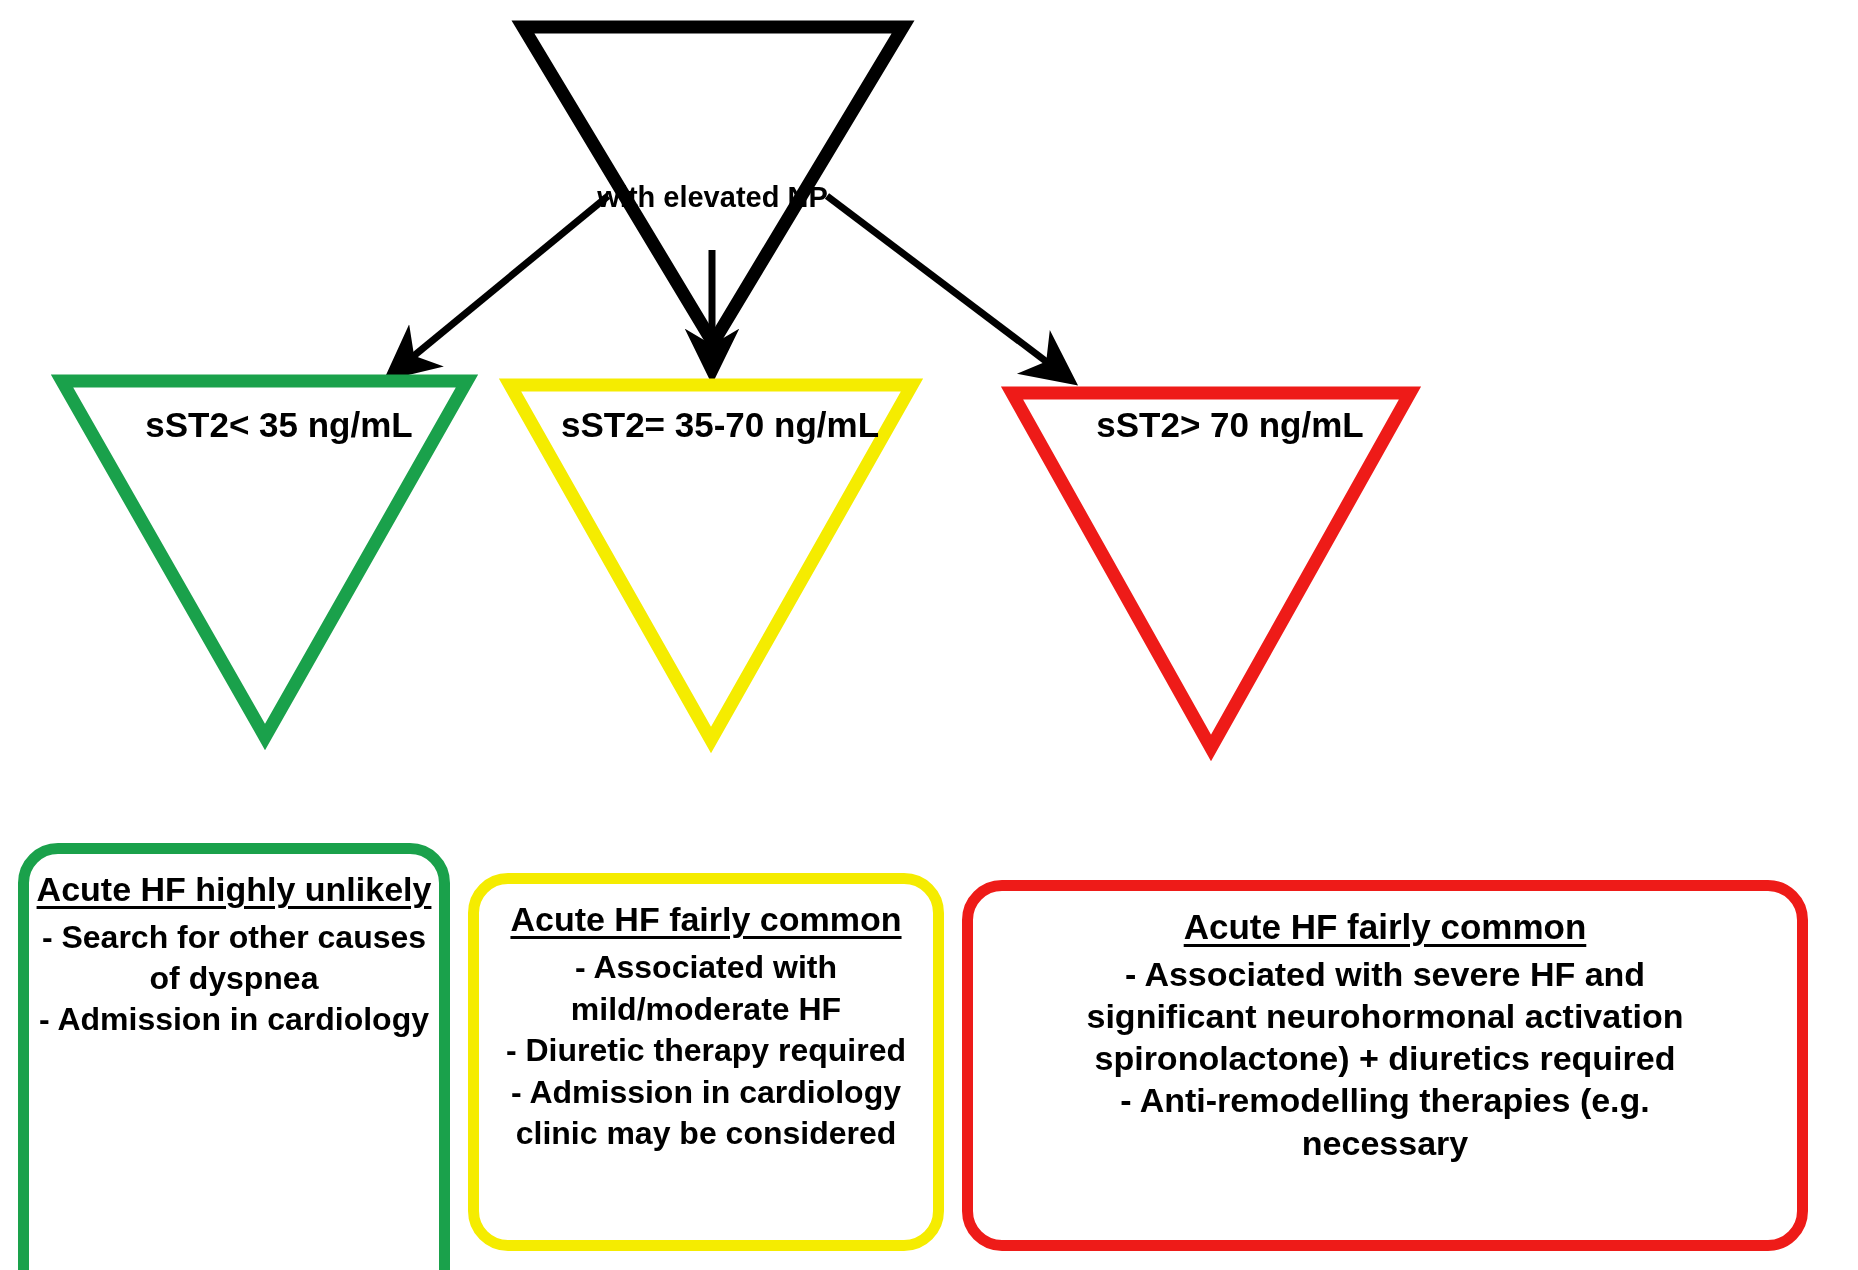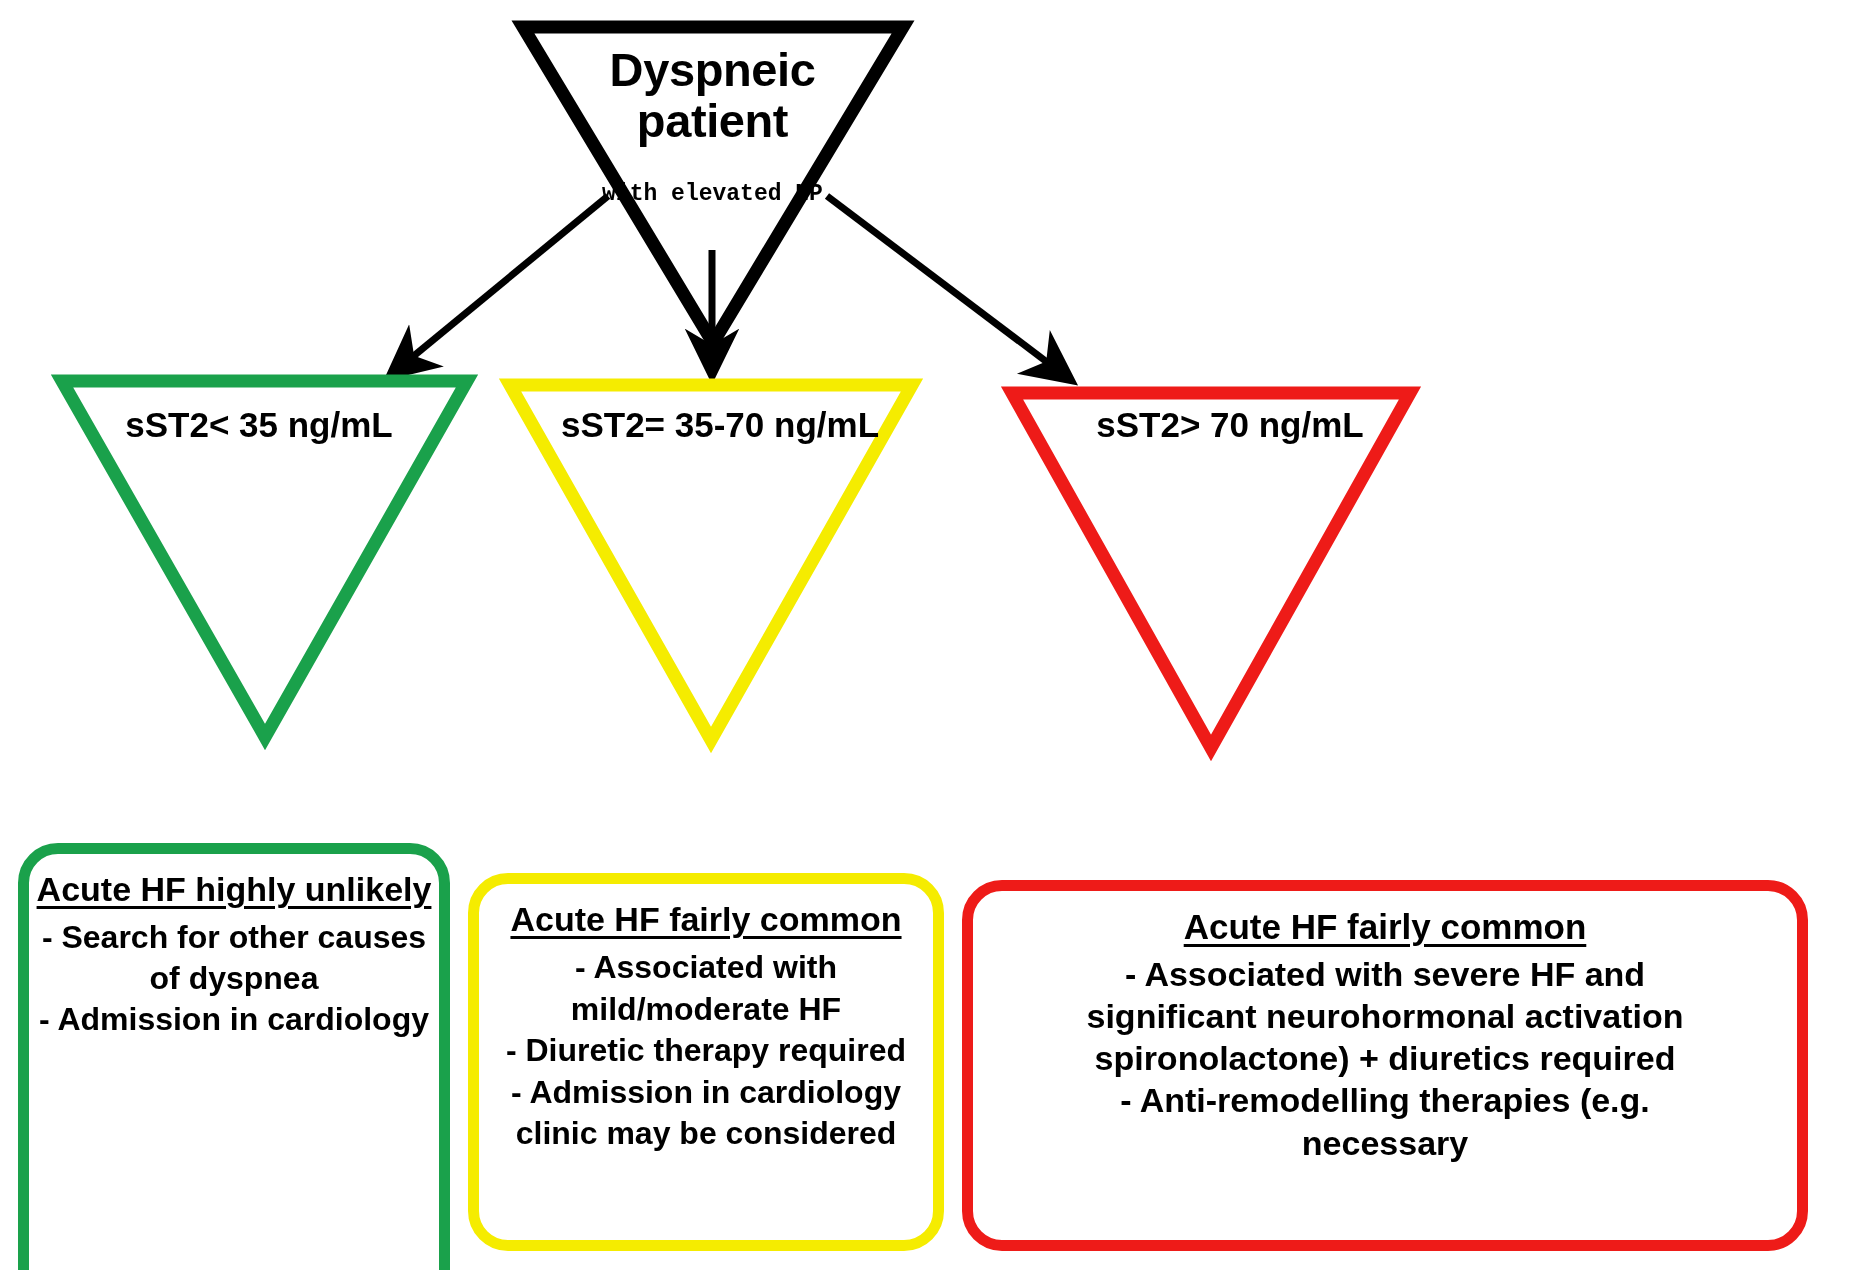--- a/index.html
+++ b/index.html
@@ -39,35 +39,34 @@
     left: 545px;
     top: 45px;
     width: 335px;
     font-size: 47px;
     letter-spacing: -0.4px;
   }
   #root-sub {
     left: 545px;
     top: 182px;
     width: 335px;
-    font-size: 23px;
+    font-size: 29px;
     font-weight: bold;
-    font-family: Liberation Mono, monospace;
   }
 
   
   .level2-label {
     position: absolute;
     text-align: center;
     color: #000000;
     font-weight: bold;
     font-size: 35px;
     white-space: nowrap;
   }
-  #green-tri-label  { left: 64px;  top: 405px; width: 390px; }
+  #green-tri-label  { left: 84px;  top: 405px; width: 390px; }
   #yellow-tri-label { left: 525px; top: 405px; width: 390px; }
   #red-tri-label    { left: 1030px;top: 405px; width: 400px; }
 
   
   .outcome-box {
     position: absolute;
     box-sizing: border-box;
     background: #ffffff;
     border-radius: 40px;
     display: flex;
@@ -140,24 +139,20 @@
     <line x1="712" y1="250" x2="712" y2="372" stroke="#000000" stroke-width="7" marker-end="url(#arrowhead-black)"></line>
     <line x1="827" y1="196" x2="1068" y2="378" stroke="#000000" stroke-width="7" marker-end="url(#arrowhead-black)"></line>
 
     <polygon points="62,381 467,381 265,737" fill="#ffffff" stroke="#1aa14b" stroke-width="13" stroke-linejoin="miter"></polygon>
 
     <polygon points="510,385 912,385 711,740" fill="#ffffff" stroke="#f5ec00" stroke-width="13" stroke-linejoin="miter"></polygon>
 
     <polygon points="1012,393 1410,393 1211,748" fill="#ffffff" stroke="#ee1b18" stroke-width="13" stroke-linejoin="miter"></polygon>
   </svg>
 
-  <div class="tri-label" id="root-title">
-    <div>Dyspneic</div>
-    <div>patient</div>
-  </div>
   <div class="tri-label" id="root-sub">with elevated NP</div>
 
   <div class="level2-label" id="green-tri-label">sST2&lt; 35 ng/mL</div>
   <div class="level2-label" id="yellow-tri-label">sST2= 35-70 ng/mL</div>
   <div class="level2-label" id="red-tri-label">sST2&gt; 70 ng/mL</div>
 
   <div class="outcome-box" id="green-box">
     <div class="outcome-heading">Acute HF highly unlikely</div>
     <div class="outcome-lines">
       <div>- Search for other causes</div>

